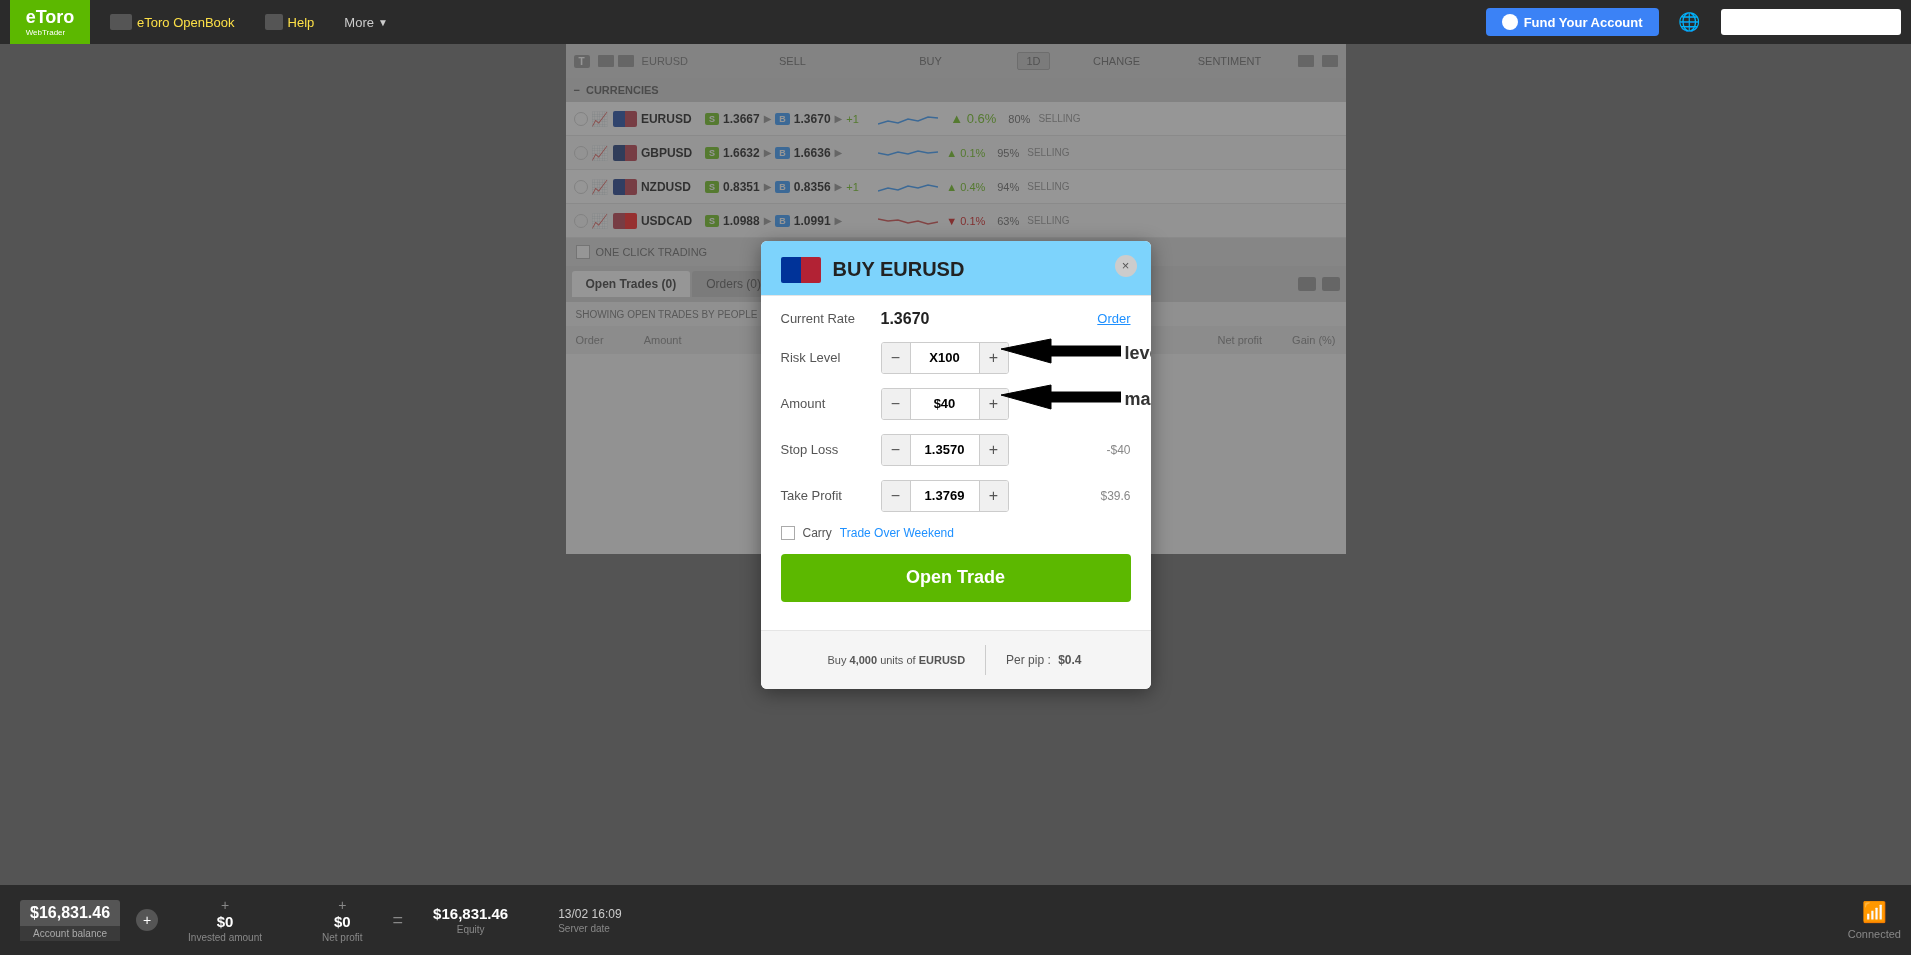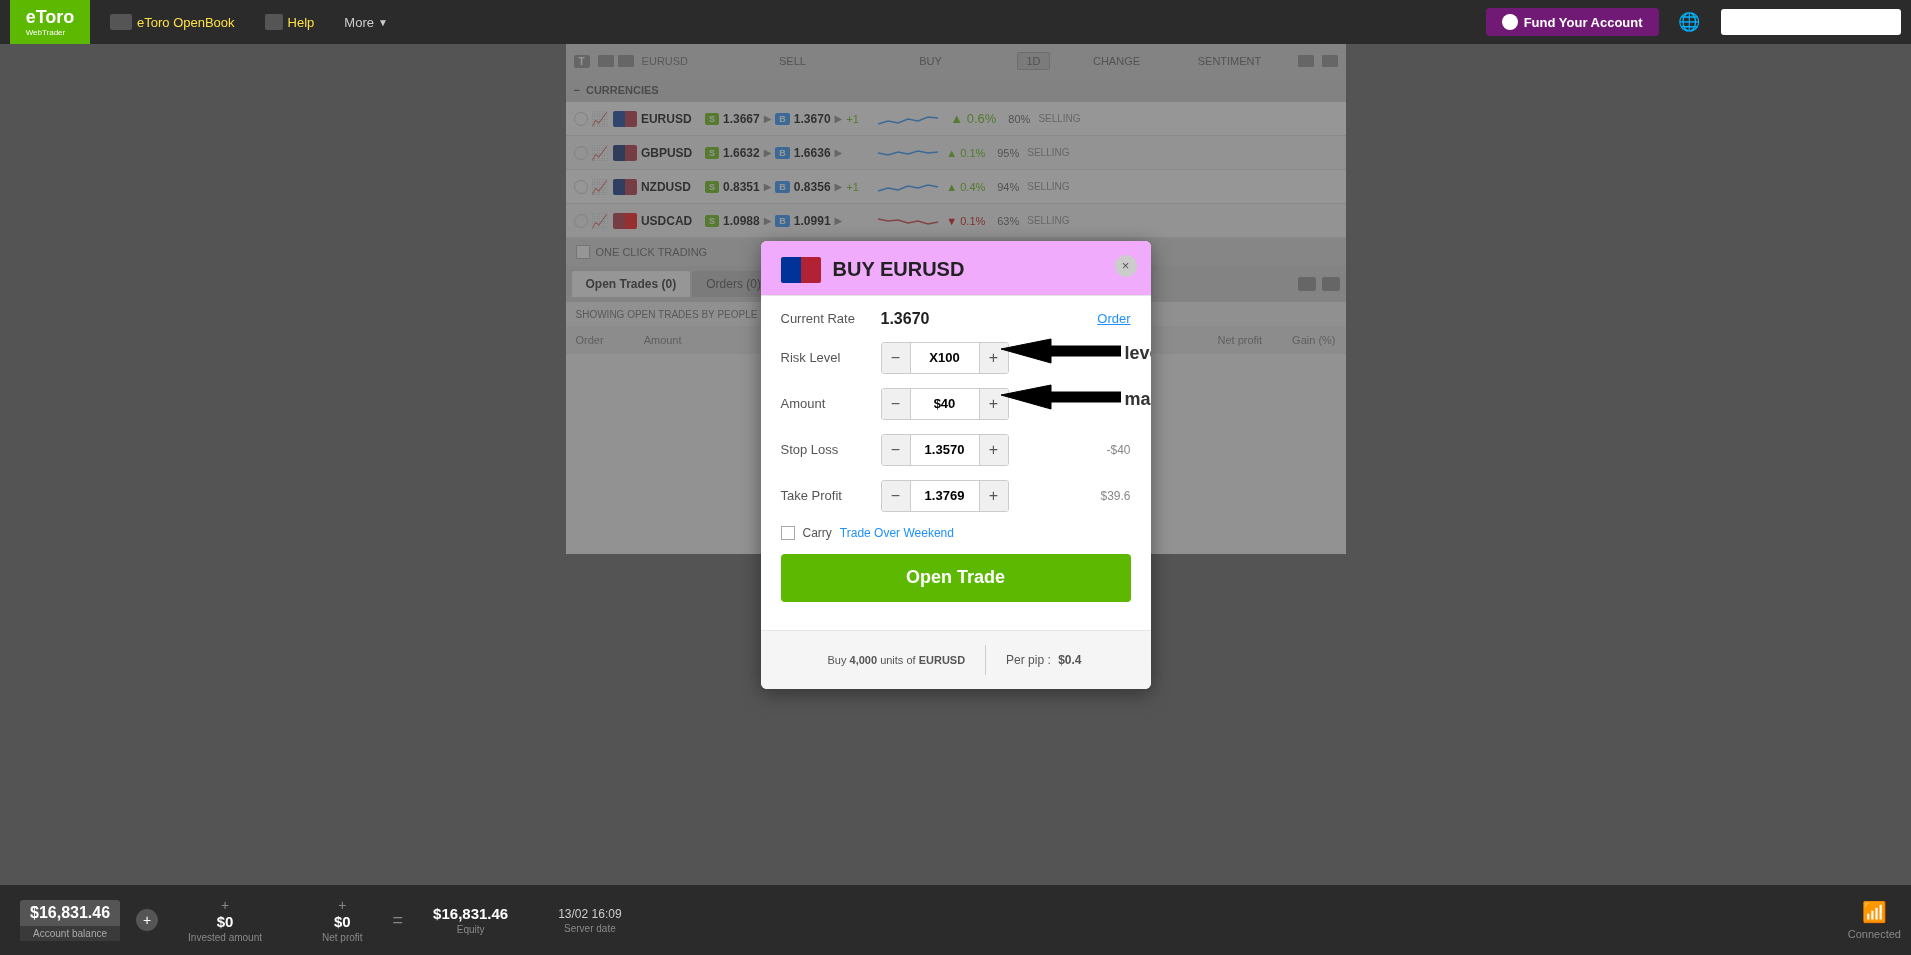--- a/index.html
+++ b/index.html
@@ -46,21 +46,21 @@
     .more-btn {
       color: #ccc;
       font-size: 13px;
       display: flex;
       align-items: center;
       gap: 4px;
       cursor: pointer;
       padding: 4px 10px;
     }
     .fund-btn {
-      background: #701a75;
+      background: #3b82f6;
       color: white;
       font-size: 13px;
       font-weight: bold;
       padding: 6px 16px;
       border-radius: 4px;
       cursor: pointer;
       margin-left: auto;
       display: flex;
       align-items: center;
       gap: 6px;
@@ -265,21 +265,21 @@
     .modal {
       background: white;
       width: 390px;
       border-radius: 6px;
       overflow: hidden;
       box-shadow: 0 4px 20px rgba(0,0,0,0.4);
       position: relative;
     }
 
     .modal-header {
-      background: #f0abfc;
+      background: #7dd3fc;
       padding: 16px 20px 12px;
       display: flex;
       align-items: center;
       gap: 12px;
       border-bottom: 1px solid #e5e5e5;
     }
 
     .modal-flag {
       width: 40px;
       height: 26px;
@@ -539,21 +539,20 @@
       gap: 4px;
     }
     .wifi-icon {
       color: #5cb800;
       font-size: 20px;
     }
 
     .server-section {
       display: flex;
       flex-direction: column;
-      align-items: center;
       padding: 0 20px;
       color: #888;
       font-size: 11px;
     }
     .server-date {
       color: #ccc;
       font-size: 12px;
     }
   </style>
 </head>

